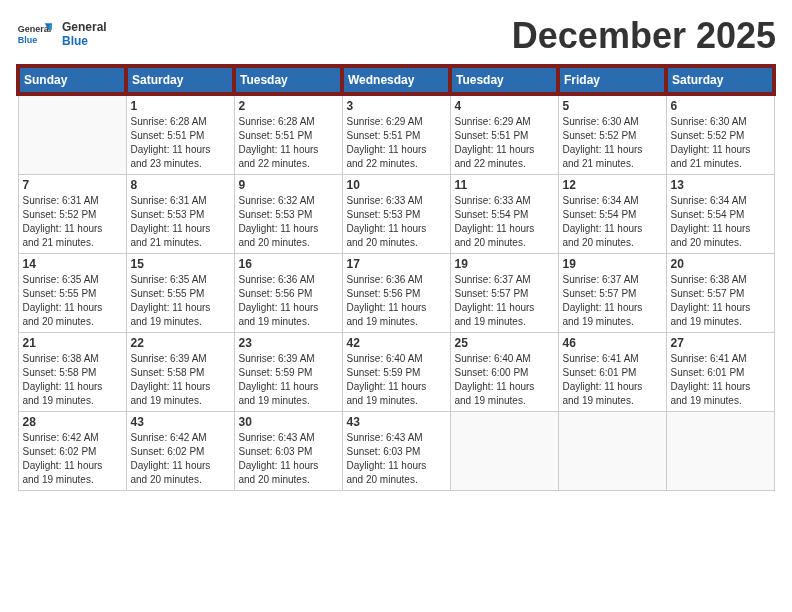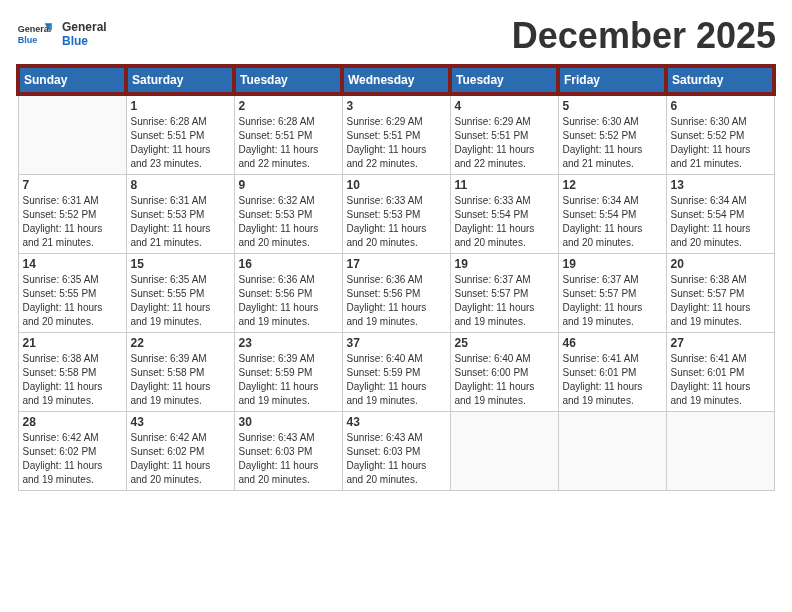--- a/index.html
+++ b/index.html
@@ -203,21 +203,21 @@
         </td>
         <td>
           <div class="day-number">22</div>
           <div class="day-info">Sunrise: 6:39 AM<br>Sunset: 5:58 PM<br>Daylight: 11 hours and 19 minutes.</div>
         </td>
         <td>
           <div class="day-number">23</div>
           <div class="day-info">Sunrise: 6:39 AM<br>Sunset: 5:59 PM<br>Daylight: 11 hours and 19 minutes.</div>
         </td>
         <td>
-          <div class="day-number">37</div>
+          <div class="day-number">42</div>
           <div class="day-info">Sunrise: 6:40 AM<br>Sunset: 5:59 PM<br>Daylight: 11 hours and 19 minutes.</div>
         </td>
         <td>
           <div class="day-number">25</div>
           <div class="day-info">Sunrise: 6:40 AM<br>Sunset: 6:00 PM<br>Daylight: 11 hours and 19 minutes.</div>
         </td>
         <td>
           <div class="day-number">46</div>
           <div class="day-info">Sunrise: 6:41 AM<br>Sunset: 6:01 PM<br>Daylight: 11 hours and 19 minutes.</div>
         </td>

